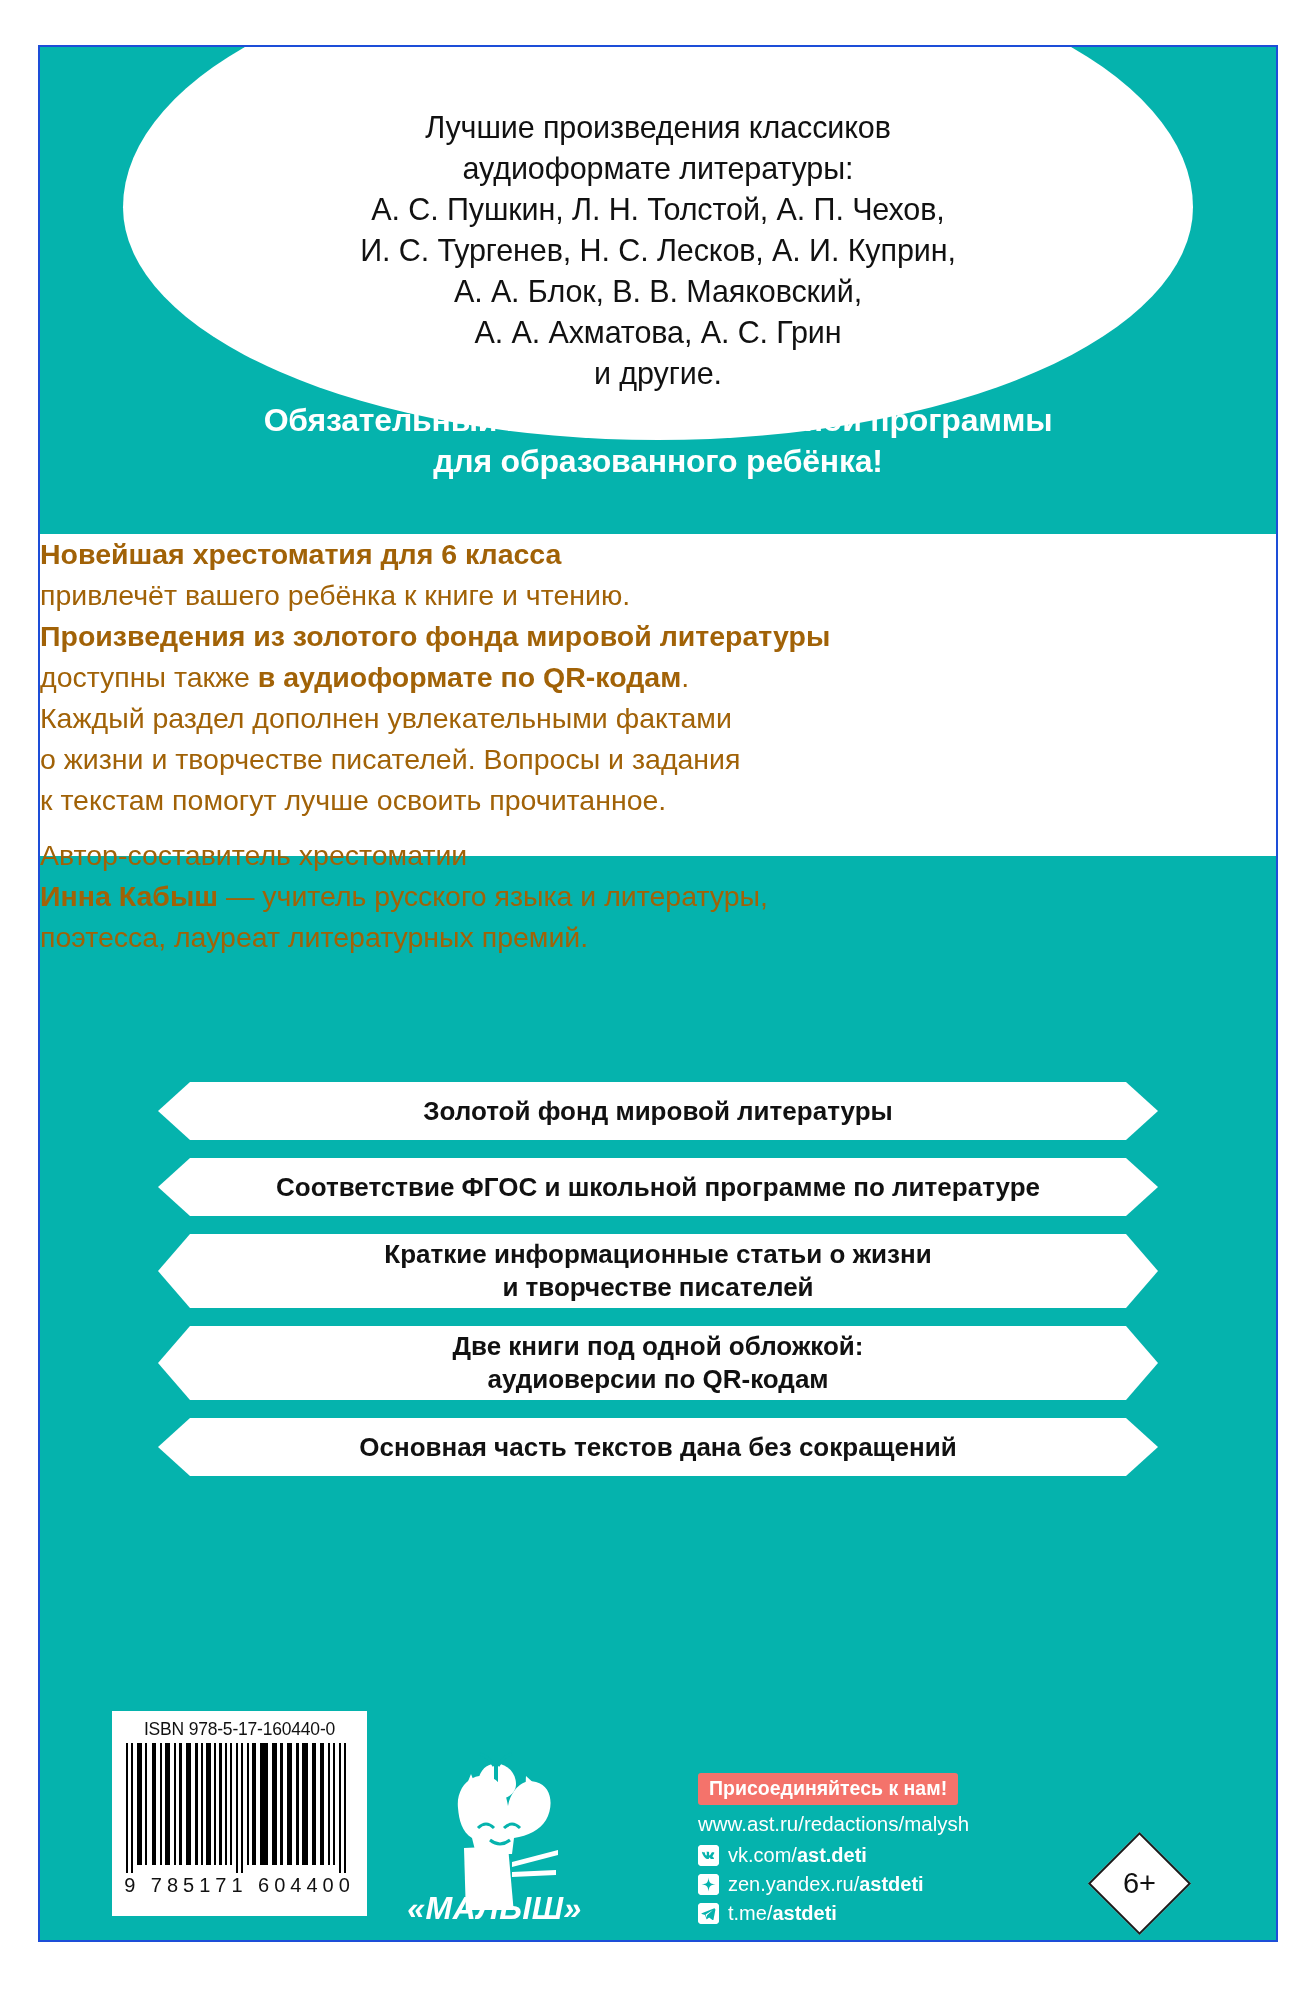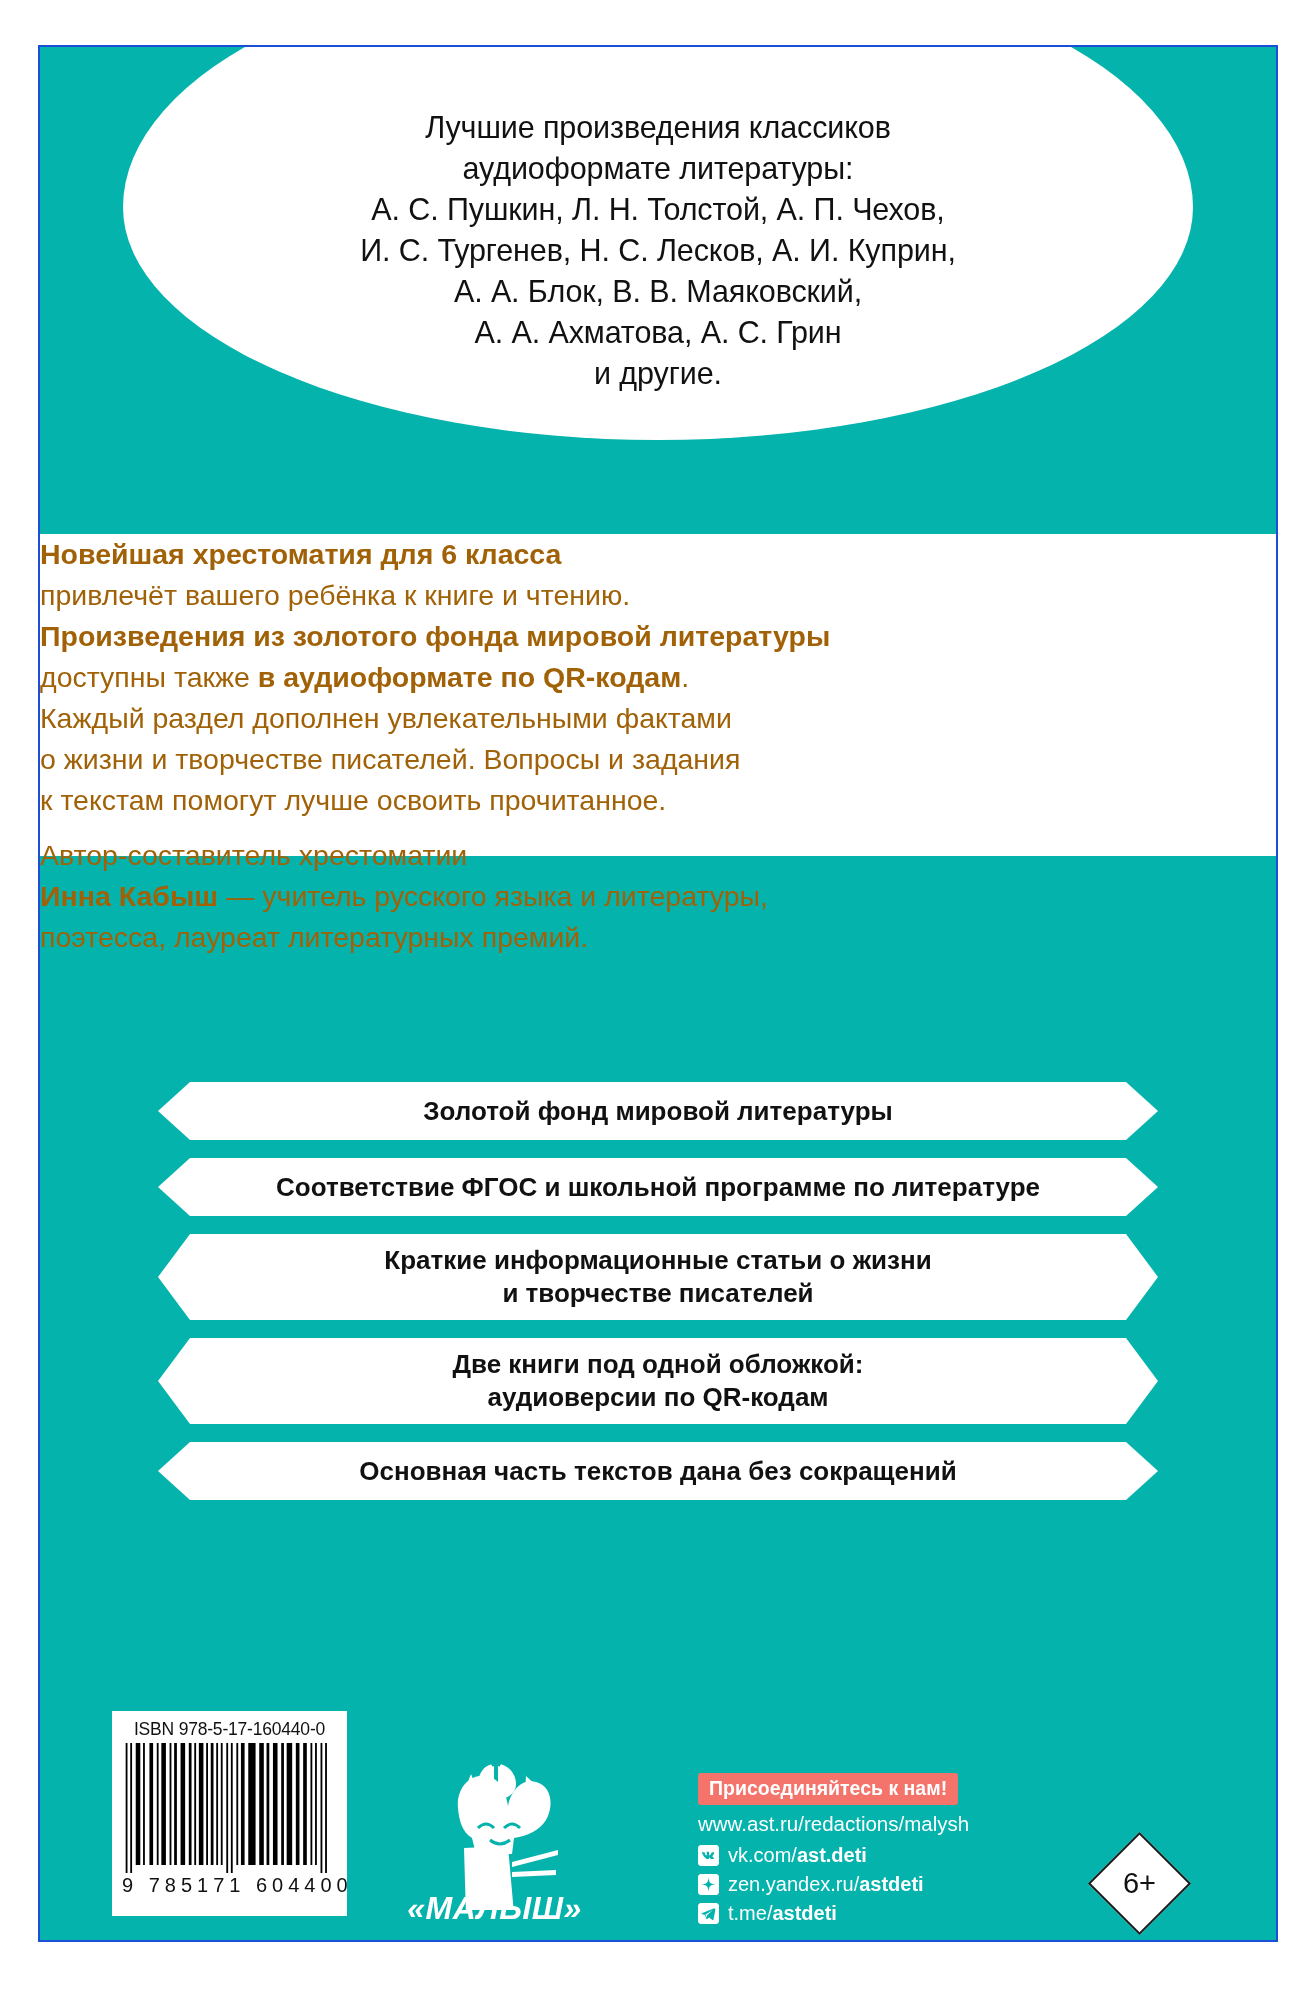--- a/index.html
+++ b/index.html
@@ -113,30 +113,30 @@
     font-size: 26px;
     line-height: 33px;
     text-align: center;
     display: flex;
     align-items: center;
     justify-content: center;
     clip-path: polygon(0% 50%, 3.2% 0%, 96.8% 0%, 100% 50%, 96.8% 100%, 3.2% 100%);
     box-sizing: border-box;
   }
   .ribbon.one-line { height: 58px; }
-  .ribbon.two-line { height: 86px; }
+  .ribbon.two-line { height: 74px; }
   .ribbon .txt { display: block; }
   .ribbon .txt span { display: block; white-space: nowrap; }
 
   
   #barcode-box {
     position: absolute;
     left: 72px;
     top: 1664px;
-    width: 235px;
+    width: 255px;
     height: 205px;
     background: #ffffff;
     box-sizing: border-box;
     padding: 8px 10px 4px 10px;
     text-align: center;
   }
   #isbn-text {
     font-size: 17.5px;
     color: #111111;
     letter-spacing: -0.2px;
@@ -255,20 +255,24 @@
     <div id="top-list">
       <span class="ln">Лучшие произведения классиков</span>
       <span class="ln">аудиоформате литературы:</span>
       <span class="ln">А. С. Пушкин, Л. Н. Толстой, А. П. Чехов,</span>
       <span class="ln">И. С. Тургенев, Н. С. Лесков, А. И. Куприн,</span>
       <span class="ln">А. А. Блок, В. В. Маяковский,</span>
       <span class="ln">А. А. Ахматова, А. С. Грин</span>
       <span class="ln">и другие.</span>
     </div>
 
+    <div id="top-bold">
+      <span class="ln">Обязательный минимум из школьной программы</span>
+      <span class="ln">для образованного ребёнка!</span>
+    </div>
   </div>
 
   <div id="mid-panel">
     <div id="mid-text">
       <span class="ln"><b>Новейшая хрестоматия для 6 класса</b></span>
       <span class="ln">привлечёт вашего ребёнка к книге и чтению.</span>
       <span class="ln"><b>Произведения из золотого фонда мировой литературы</b></span>
       <span class="ln"><span>доступны также </span><b>в аудиоформате по QR-кодам</b><span>.</span></span>
       <span class="ln">Каждый раздел дополнен увлекательными фактами</span>
       <span class="ln">о жизни и творчестве писателей. Вопросы и задания</span>

